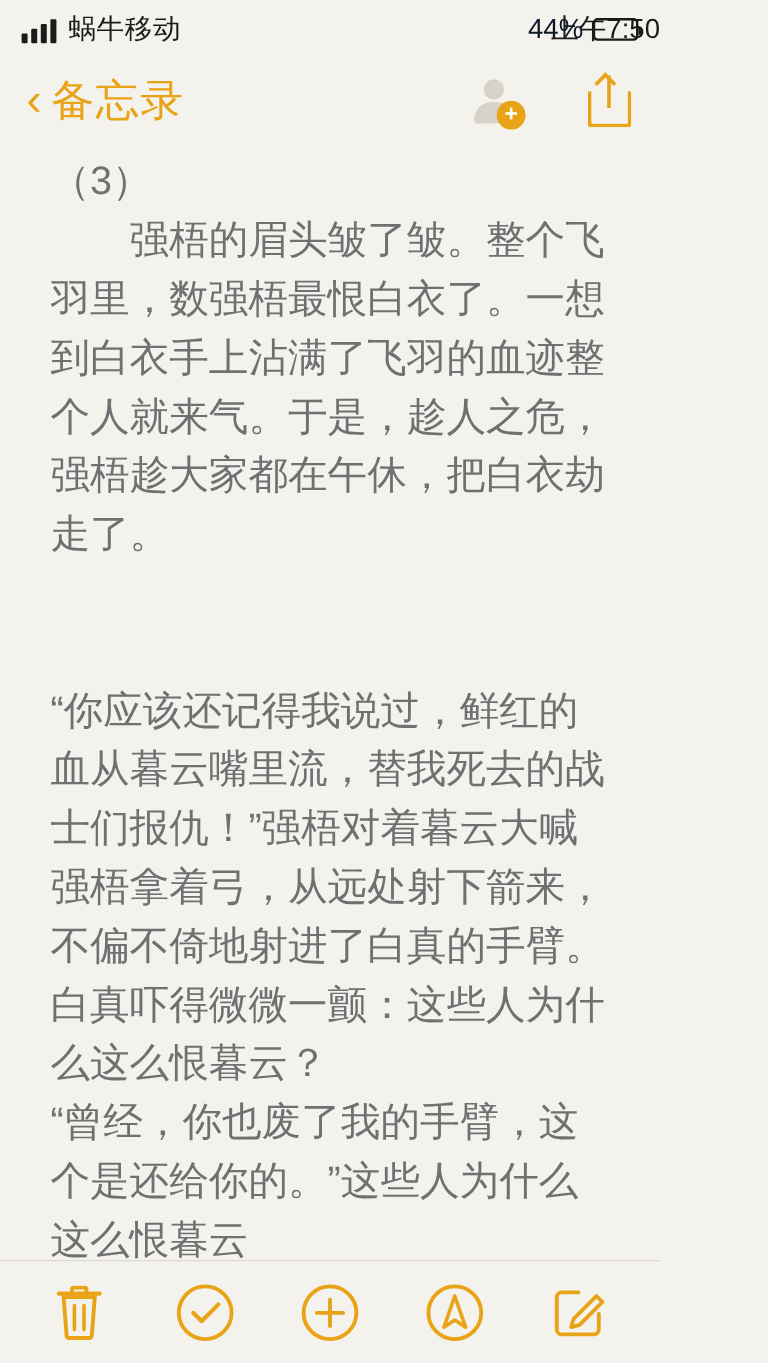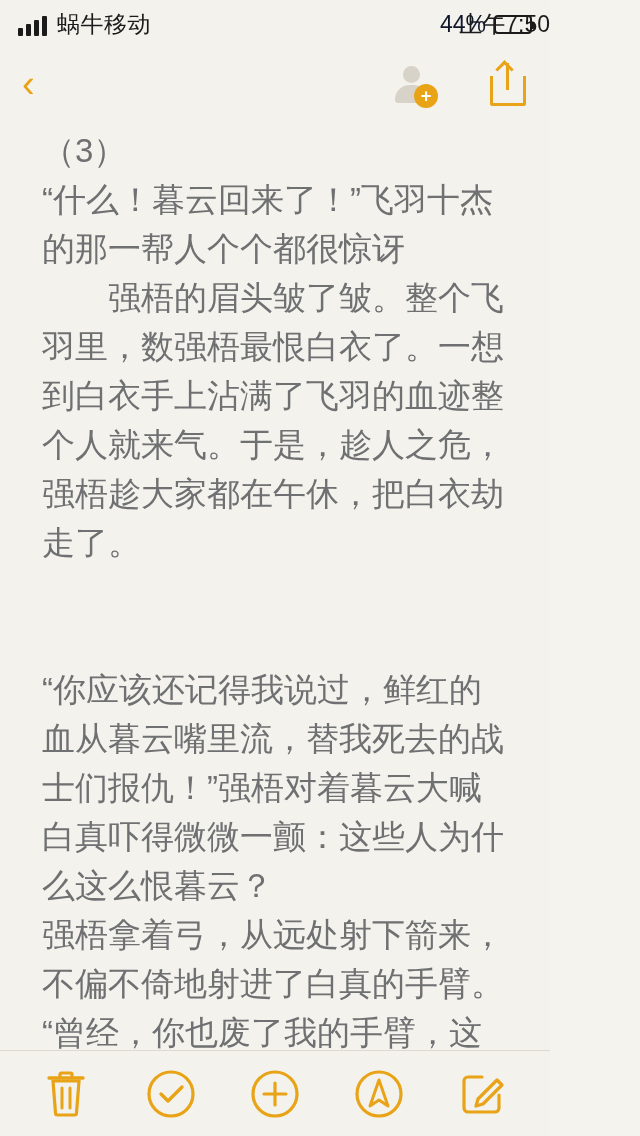--- a/index.html
+++ b/index.html
@@ -290,43 +290,43 @@
       <span class="battery-pct">44%</span>
       <span class="battery">
         <span class="lvl" style="width:44%"></span>
       </span>
     </div>
   </div>
 
   <div class="navbar">
     <div class="nav-back">
       <span class="chev">‹</span>
+      <span class="nav-title">备忘录</span>
     </div>
     <div class="nav-right">
       <span class="icon-add-person">
         <span class="head"></span>
         <span class="body"></span>
         <span class="plus">+</span>
       </span>
       <span class="icon-share">
         <span class="box"></span>
         <span class="stem"></span>
         <span class="arrow"></span>
       </span>
     </div>
   </div>
 
   <div class="note">
     <p>（3）</p>
-    <p>“什么！暮云回来了！”飞羽十杰的那一帮人个个都很惊讶</p>
     <p class="indent">　　强梧的眉头皱了皱。整个飞羽里，数强梧最恨白衣了。一想到白衣手上沾满了飞羽的血迹整个人就来气。于是，趁人之危，强梧趁大家都在午休，把白衣劫走了。</p>
     <div class="blank"></div>
     <p>“你应该还记得我说过，鲜红的血从暮云嘴里流，替我死去的战士们报仇！”强梧对着暮云大喊</p>
+    <p>强梧拿着弓，从远处射下箭来，不偏不倚地射进了白真的手臂。</p>
     <p>白真吓得微微一颤：这些人为什么这么恨暮云？</p>
-    <p>强梧拿着弓，从远处射下箭来，不偏不倚地射进了白真的手臂。</p>
     <p>“曾经，你也废了我的手臂，这个是还给你的。”这些人为什么这么恨暮云</p>
   </div>
 
   <div class="toolbar">
 
     <div class="tb-btn">
       <span class="sr-only">删除</span>
       <svg width="40" height="46" viewBox="0 0 40 46">
         <path d="M3 7 H37" stroke="#e8a317" stroke-width="3.4" stroke-linecap="round" fill="none"></path>
         <path d="M14 7 V3.5 A1.5 1.5 0 0 1 15.5 2 H24.5 A1.5 1.5 0 0 1 26 3.5 V7" stroke="#e8a317" stroke-width="3.2" fill="none"></path>

